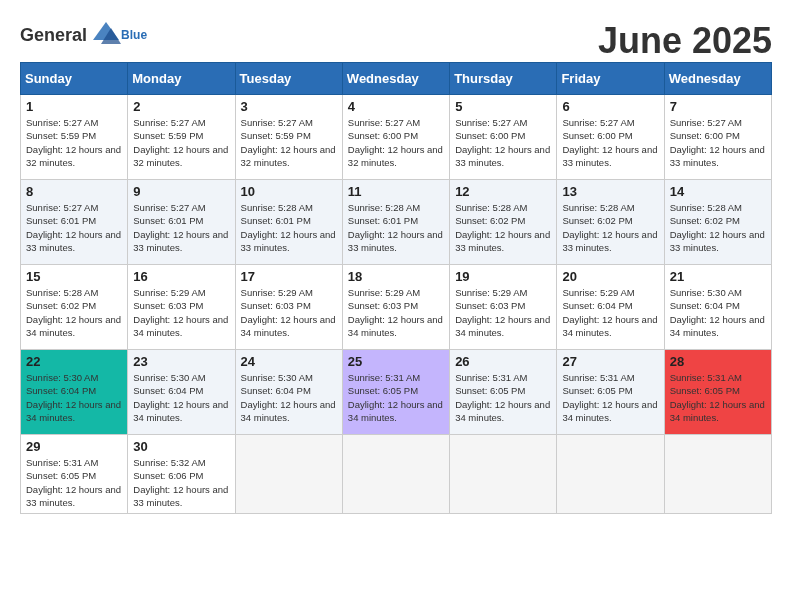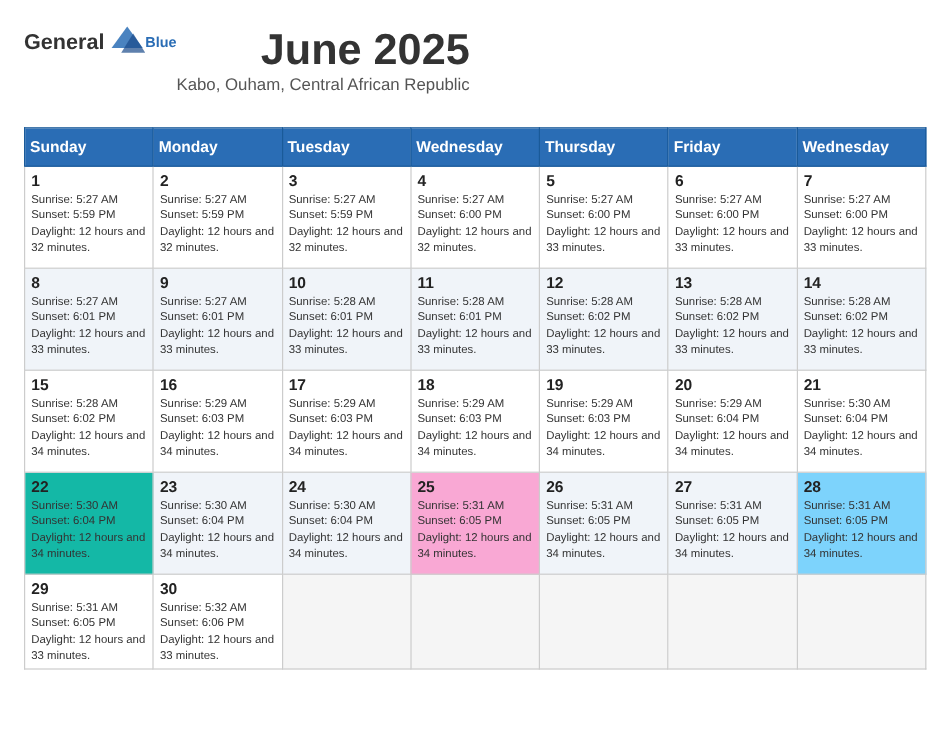--- a/index.html
+++ b/index.html
@@ -5,22 +5,23 @@
     * { box-sizing: border-box; margin: 0; padding: 0; }
     body {
       font-family: Arial, sans-serif;
       background: #fff;
       width: 792px;
       min-height: 612px;
       padding: 20px;
     }
     .header-area {
       display: flex;
+      justify-content: space-between;
       align-items: flex-start;
-      margin-bottom: 28px;
+      margin-bottom: 0;
     }
     .logo {
       display: flex;
       align-items: center;
     }
     .logo-text-general {
       font-size: 18px;
       font-weight: bold;
       color: #333;
     }
@@ -107,21 +108,20 @@
     <span class="logo-text-general">General</span>
     <svg class="logo-icon" viewBox="0 0 30 30">
       <polygon points="15,2 28,20 2,20" fill="#2a6db5" opacity="0.85"></polygon>
       <polygon points="20,8 30,24 10,24" fill="#1a4a8a" opacity="0.7"></polygon>
     </svg>
     <br>
     <span class="logo-text-blue">Blue</span>
   </div>
   <div class="title-area">
     <div class="calendar-title">June 2025</div>
-    <div class="calendar-subtitle">Kabo, Ouham, Central African Republic</div>
   </div>
 </div>
 
 <table>
   <thead>
     <tr>
     <th>Sunday</th>
         <th>Monday</th>
         <th>Tuesday</th>
         <th>Wednesday</th>
@@ -227,33 +227,33 @@
           <div class="day-info">Sunrise: 5:30 AM<br>Sunset: 6:04 PM<br>Daylight: 12 hours and 34 minutes.</div>
         </td>
         <td style="background: rgb(240, 244, 249);">
           <span class="day-num">23</span>
           <div class="day-info">Sunrise: 5:30 AM<br>Sunset: 6:04 PM<br>Daylight: 12 hours and 34 minutes.</div>
         </td>
         <td style="background: rgb(240, 244, 249);">
           <span class="day-num">24</span>
           <div class="day-info">Sunrise: 5:30 AM<br>Sunset: 6:04 PM<br>Daylight: 12 hours and 34 minutes.</div>
         </td>
-        <td style="background: #f9a8d4;">
+        <td style="background: #c4b5fd;">
           <span class="day-num">25</span>
           <div class="day-info">Sunrise: 5:31 AM<br>Sunset: 6:05 PM<br>Daylight: 12 hours and 34 minutes.</div>
         </td>
         <td style="background: rgb(240, 244, 249);">
           <span class="day-num">26</span>
           <div class="day-info">Sunrise: 5:31 AM<br>Sunset: 6:05 PM<br>Daylight: 12 hours and 34 minutes.</div>
         </td>
         <td style="background: rgb(240, 244, 249);">
           <span class="day-num">27</span>
           <div class="day-info">Sunrise: 5:31 AM<br>Sunset: 6:05 PM<br>Daylight: 12 hours and 34 minutes.</div>
         </td>
-        <td style="background: #7dd3fc;">
+        <td style="background: #ef4444;">
           <span class="day-num">28</span>
           <div class="day-info">Sunrise: 5:31 AM<br>Sunset: 6:05 PM<br>Daylight: 12 hours and 34 minutes.</div>
         </td>
       </tr>
       <tr class="week-row last-row">
         <td>
           <span class="day-num">29</span>
           <div class="day-info">Sunrise: 5:31 AM<br>Sunset: 6:05 PM<br>Daylight: 12 hours and 33 minutes.</div>
         </td>
         <td>

